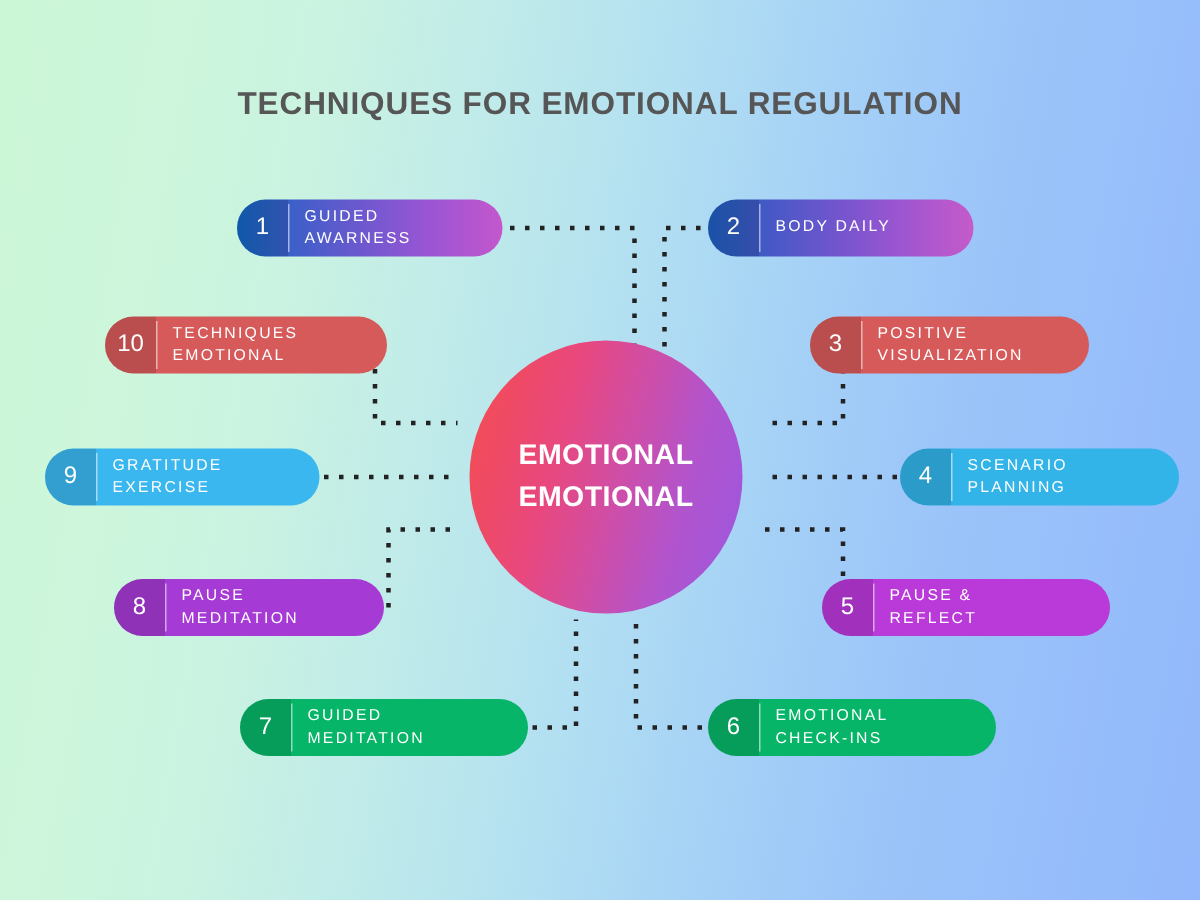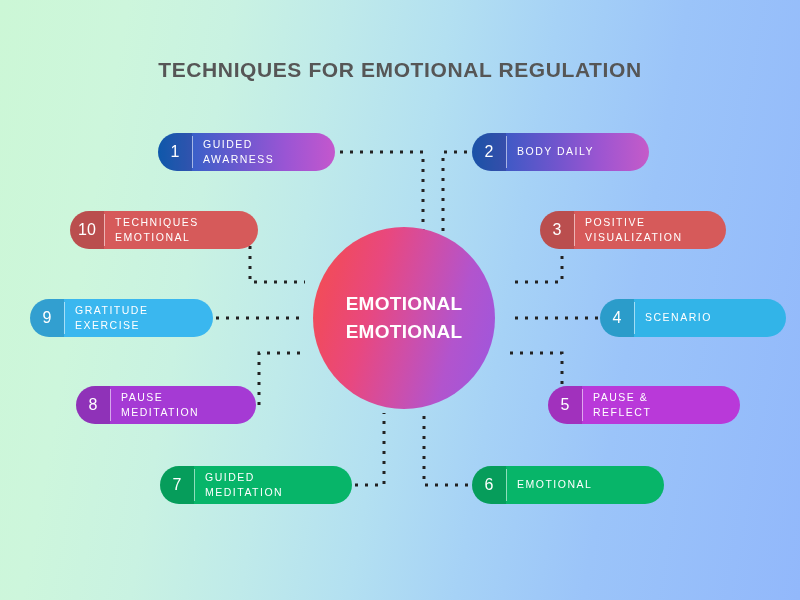--- a/index.html
+++ b/index.html
@@ -189,37 +189,39 @@
       <span>POSITIVE</span>
       <span>VISUALIZATION</span>
     </div>
   </div>
 
   <div class="node" id="node4">
     <div class="num">4</div>
     <div class="divider"></div>
     <div class="label">
       <span>SCENARIO</span>
+      <span>PLANNING</span>
     </div>
   </div>
 
   <div class="node" id="node5">
     <div class="num">5</div>
     <div class="divider"></div>
     <div class="label">
       <span>PAUSE &amp;</span>
       <span>REFLECT</span>
     </div>
   </div>
 
   <div class="node" id="node6">
     <div class="num">6</div>
     <div class="divider"></div>
     <div class="label">
       <span>EMOTIONAL</span>
+      <span>CHECK-INS</span>
     </div>
   </div>
 
   <div class="node" id="node7">
     <div class="num">7</div>
     <div class="divider"></div>
     <div class="label">
       <span>GUIDED</span>
       <span>MEDITATION</span>
     </div>

